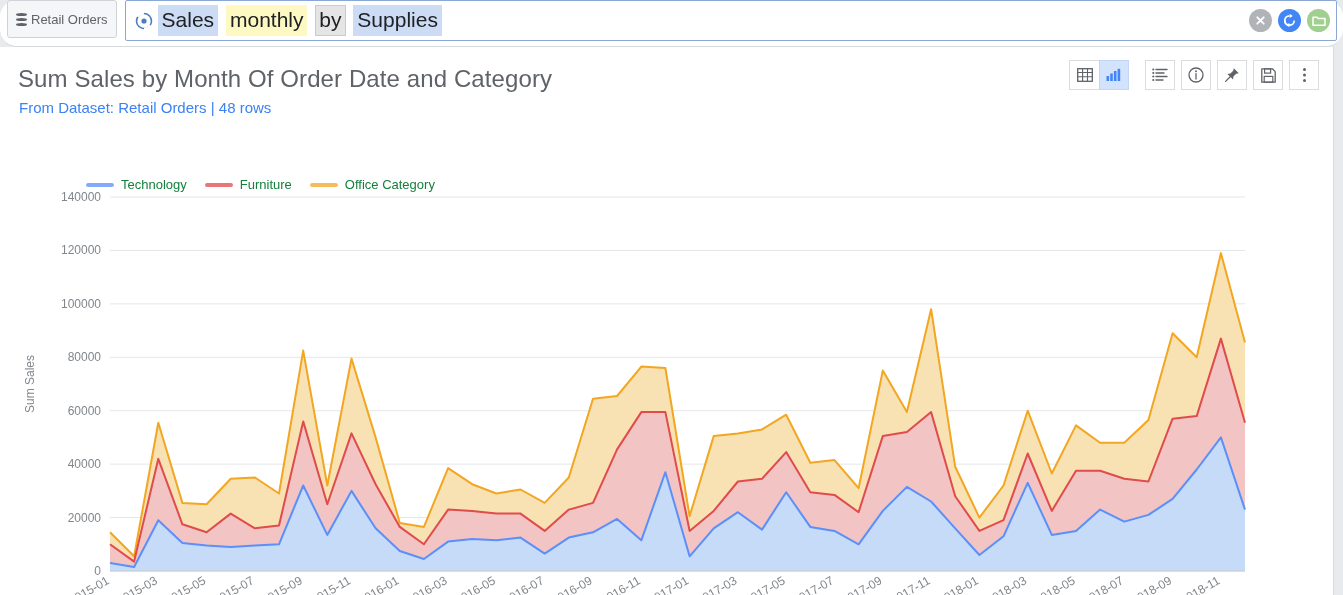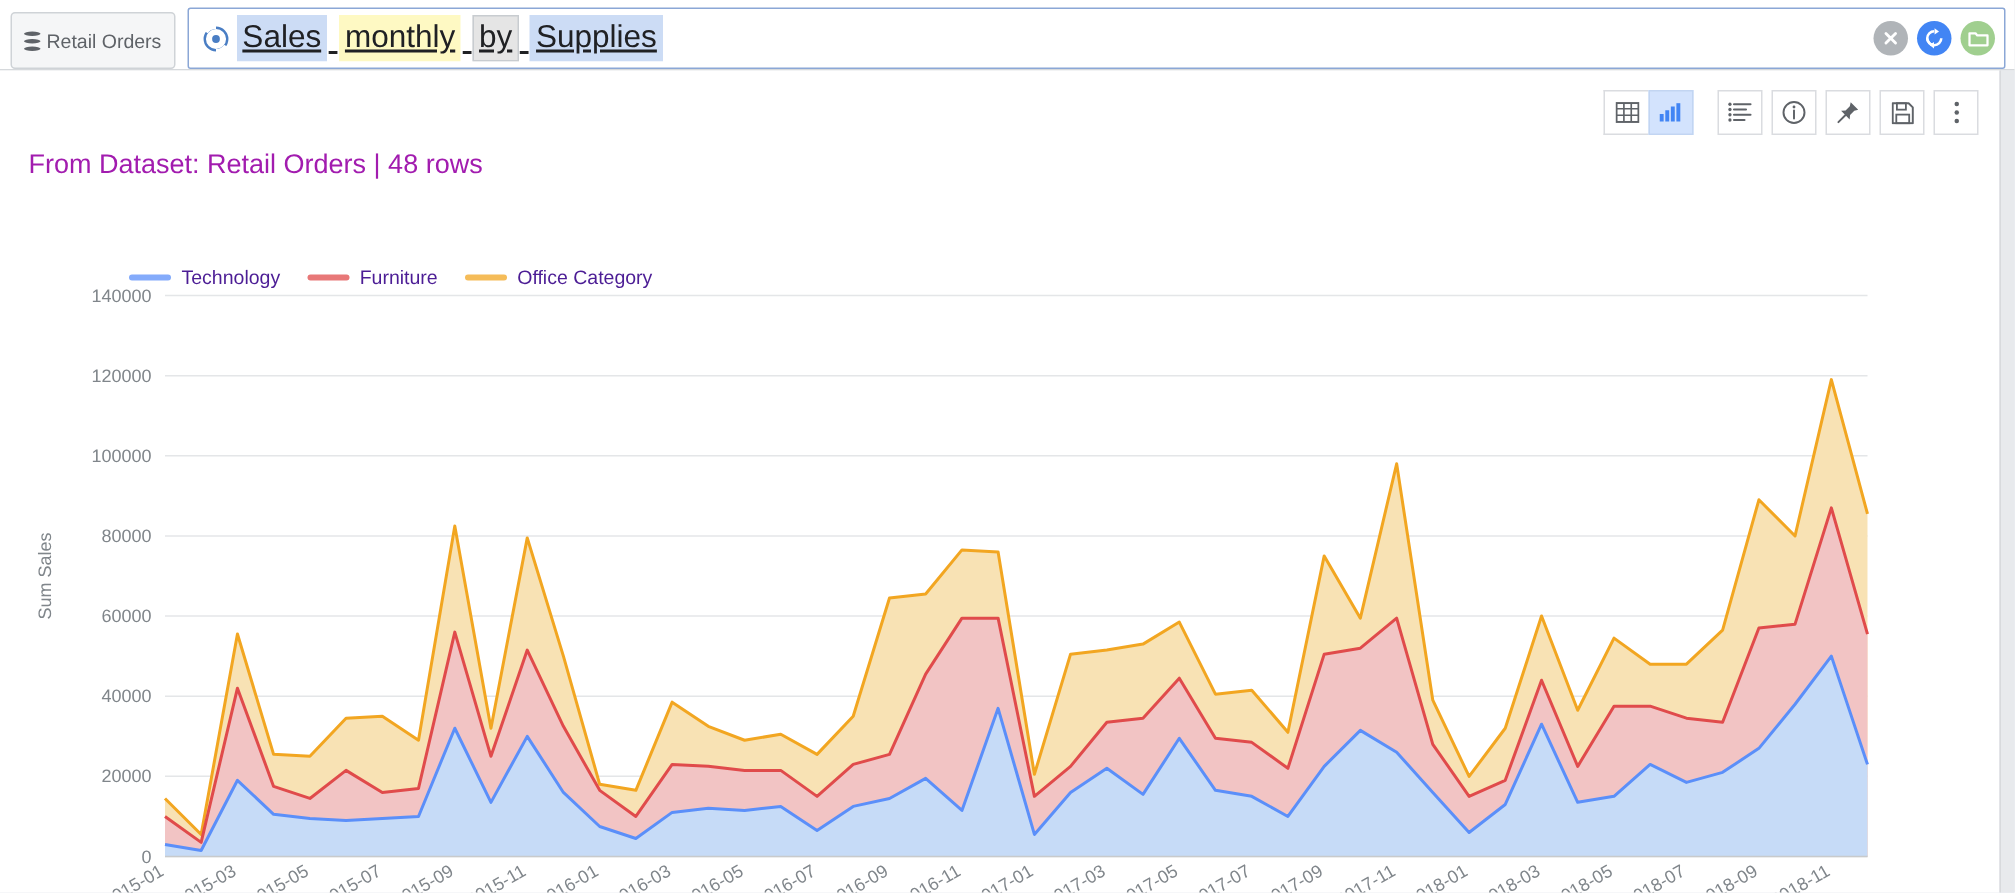--- a/index.html
+++ b/index.html
@@ -10,21 +10,21 @@
     background: #e8eaed;
     font-family: "Liberation Sans", sans-serif;
   }
 
   
   #topbar {
     position: absolute; left: 0; top: 0;
     width: 1343px; height: 47px;
     background: #ffffff;
     border-bottom: 1px solid #d6d9dc;
-    display: flex; align-items: flex-end;
+    display: flex; align-items: flex-start; border-radius: 17px;
   }
   #dataset-chip {
     margin-left: 7px;
     height: 38px;
     min-width: 104px;
     border: 1px solid #cfd3d7;
     border-radius: 3px;
     background: #f5f6f7;
     display: flex; align-items: center;
     padding: 0 8px;
@@ -64,21 +64,20 @@
   .lens-icon {
     width: 20px; height: 20px; flex: 0 0 auto;
     margin-right: 4px; position: relative;
   }
   .tok {
     font-size: 21px;
     color: #202124;
     line-height: 28px;
     padding: 1px 4px 2px 4px;
     white-space: nowrap;
-    text-decoration: underline;
   }
   .tok.blue  { background: #ccdcf5; }
   .tok.amber { background: #fef9c3; }
   .tok.plainbox { background: #e5e5e5; border: 1px solid #c8ccd0; padding: 0px 3px 1px 3px; }
   .tok.sp { background: transparent; padding: 1px 1px; }
 
   .round-btn {
     width: 23px; height: 23px; border-radius: 50%;
     flex: 0 0 auto; margin-left: 6px;
     display: flex; align-items: center; justify-content: center;
@@ -102,21 +101,21 @@
   }
 
   #card-head { position: relative; height: 60px; }
   #page-title {
     position: absolute; left: 18px; top: 18px;
     font-size: 24px; color: #5f6368; font-weight: 400;
     letter-spacing: .1px;
   }
   #page-subtitle {
     position: absolute; left: 19px; top: 52px;
-    font-size: 18px; color: #a21caf;
+    font-size: 15px; color: #3b82f6;
   }
 
   #toolbar {
     position: absolute; right: 14px; top: 13px;
     display: flex; align-items: center;
   }
   .tb-group { display: flex; }
   .tb-btn {
     width: 30px; height: 30px;
     border: 1px solid #dadce0;
@@ -131,21 +130,21 @@
 
   
   #chart-area { position: absolute; left: 0; top: 60px; width: 1333px; height: 488px; }
   #legend {
     position: absolute; left: 86px; top: 70px;
     display: flex; align-items: center; gap: 18px;
     z-index: 5;
   }
   .leg-item { display: flex; align-items: center; gap: 7px; }
   .leg-swatch { width: 28px; height: 4px; border-radius: 2px; }
-  .leg-label { font-size: 13px; color: #4c1d95; }
+  .leg-label { font-size: 13px; color: #15803d; }
 
   svg#plot { position: absolute; left: 0; top: 0; }
   .axis-label { font-size: 12px; fill: #80868b; font-family: "Liberation Sans", sans-serif; }
   .tick-label { font-size: 12px; fill: #80868b; font-family: "Liberation Sans", sans-serif; }
   .xtick-label { font-size: 12px; fill: #80868b; font-family: "Liberation Sans", sans-serif; }
 </style>
 </head>
 <body>
 
 <div id="topbar">
@@ -195,20 +194,21 @@
       <svg width="14" height="12" viewBox="0 0 14 12">
         <path d="M1 2.2 h4 l1.2 1.4 h6.8 v6.6 h-12 Z" fill="none" stroke="#fff" stroke-width="1.5" stroke-linejoin="round"></path>
       </svg>
     </div>
   </div>
 </div>
 
 <div id="card">
 
   <div id="card-head">
+    <div id="page-title">Sum Sales by Month Of Order Date and Category</div>
     <div id="page-subtitle">From Dataset: Retail Orders | 48 rows</div>
 
     <div id="toolbar">
       <div class="tb-group joined">
         <div class="tb-btn">
           <svg width="16" height="14" viewBox="0 0 16 14">
             <rect x="0.7" y="0.7" width="14.6" height="12.6" fill="none" stroke="#5f6368" stroke-width="1.3"></rect>
             <path d="M0.7 4.5 H15.3 M0.7 8.8 H15.3 M5.6 0.7 V13.3 M10.5 0.7 V13.3" stroke="#5f6368" stroke-width="1.1"></path>
           </svg>
         </div>

